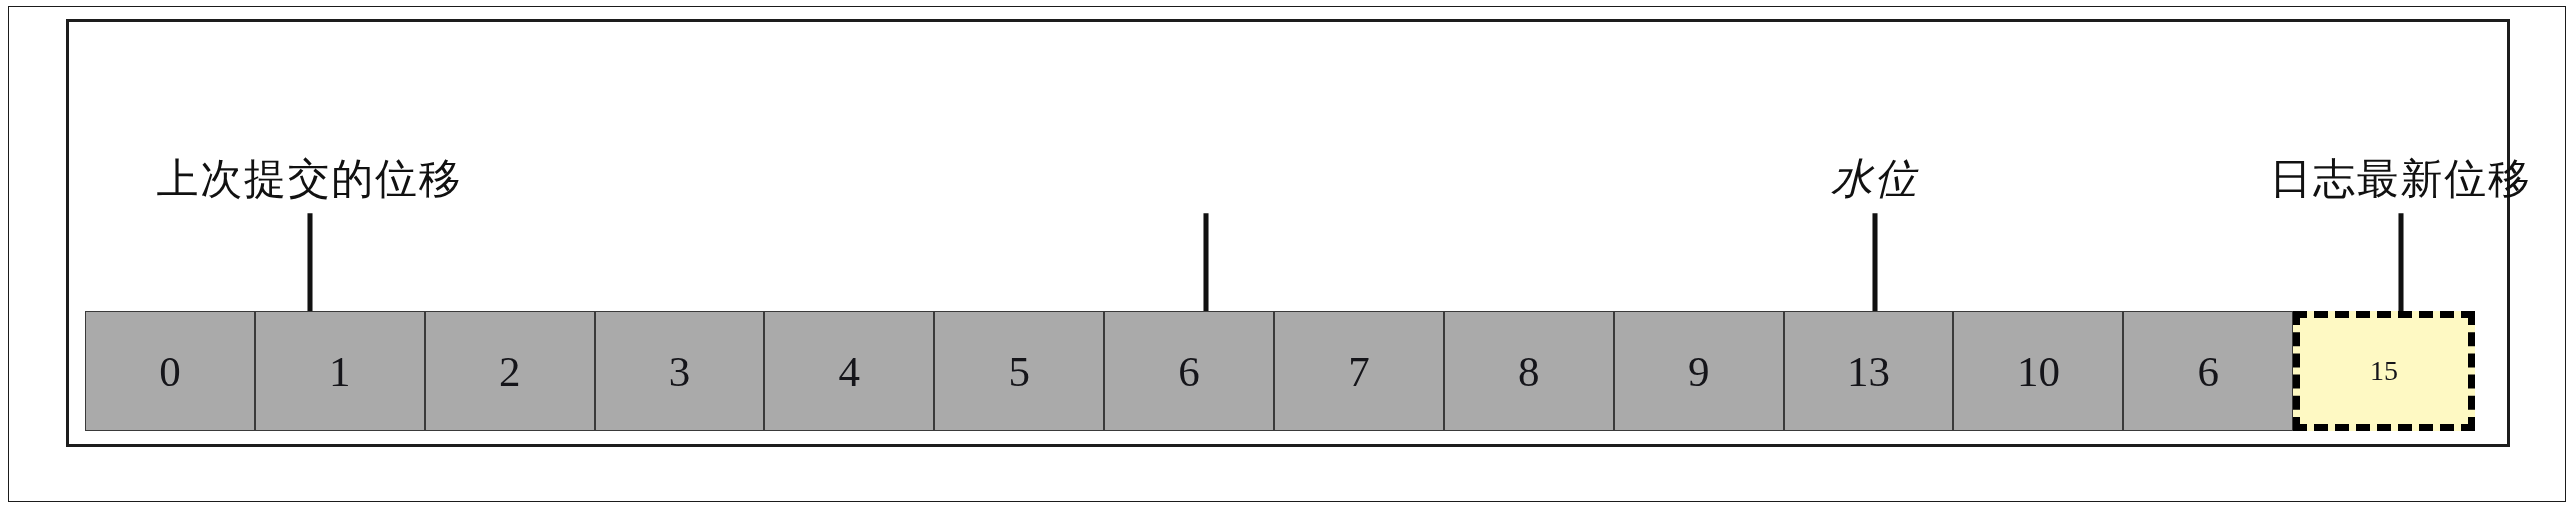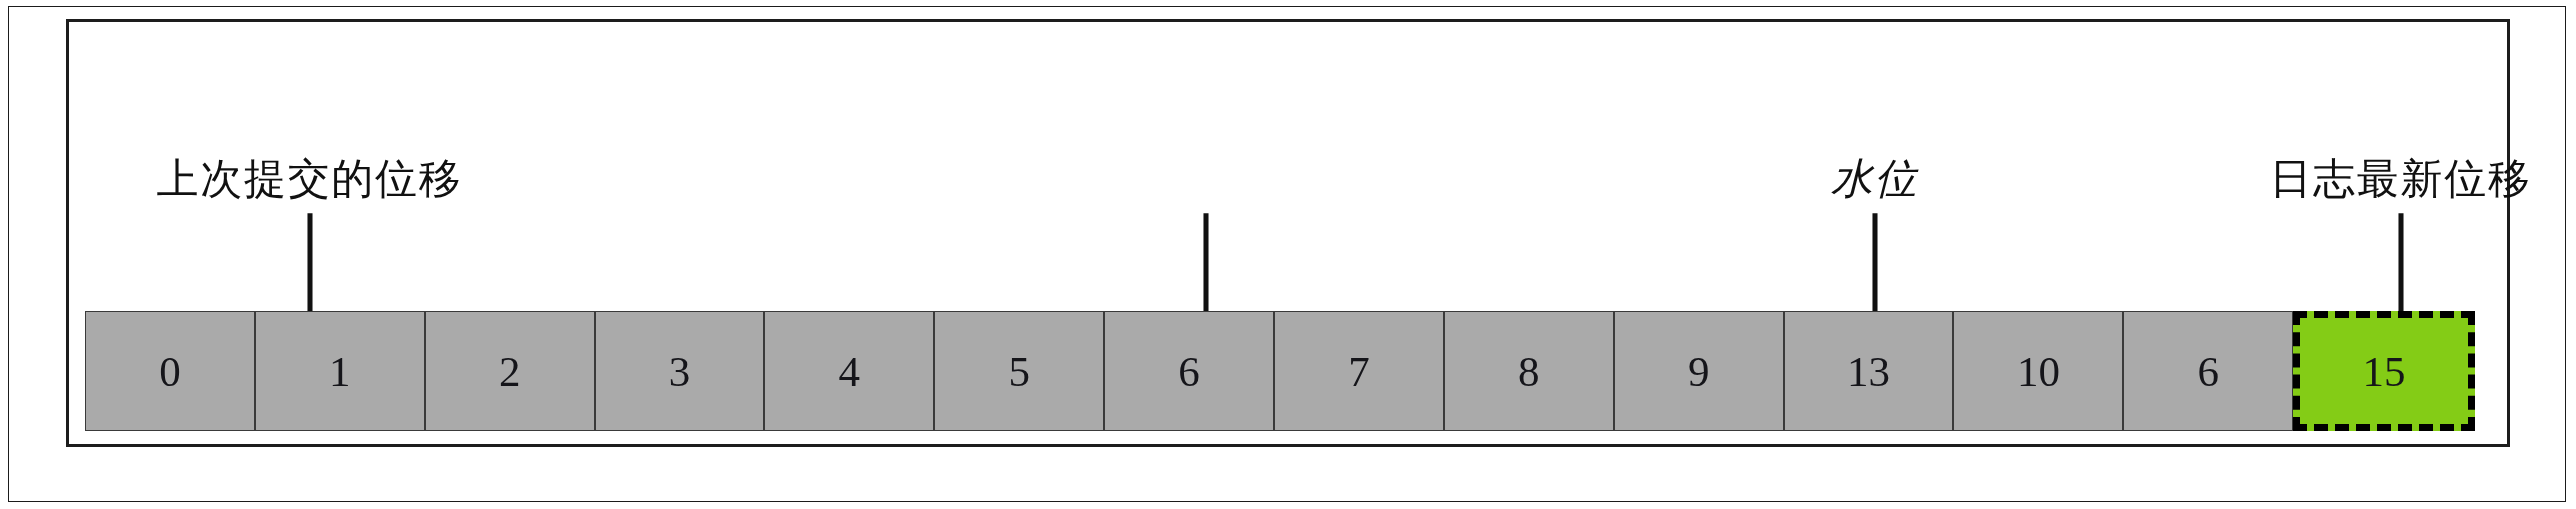--- a/index.html
+++ b/index.html
@@ -48,23 +48,23 @@
     border-left-width:0.9px;
     box-sizing:border-box;
     display:flex;align-items:center;justify-content:center;
     font-size:43px;color:#15151a;
     position:relative;
   }
   .cell:first-child{border-left-width:1.7px;}
   .cell.group-start{border-left-width:1.7px;}
   .cell.highlight{
     border:7.7px dashed #000000;
-    background:#84cc16;
+    background:#fef9c3;
     z-index:5;
-    font-size:43px;
+    font-size:28px;
   }
 </style>
 </head>
 <body>
 
 <div id="page-border"></div>
 
 <div id="diagram-frame"></div>
 
 <div id="annotation-layer">

